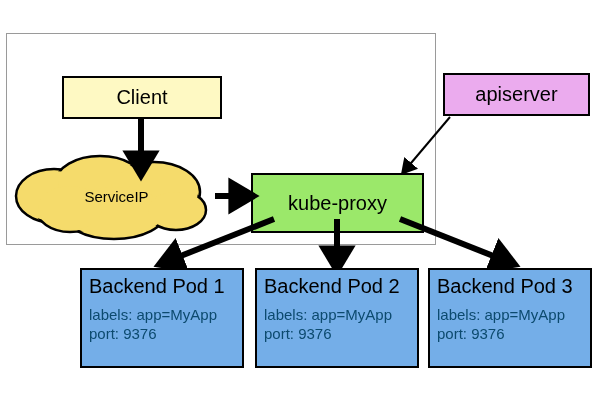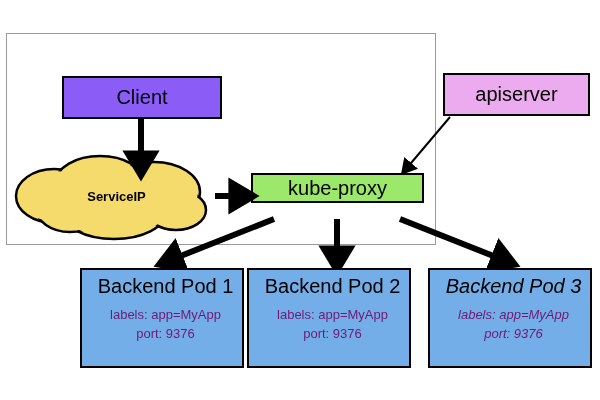--- a/index.html
+++ b/index.html
@@ -48,68 +48,67 @@
     justify-content: center;
     color: #000000;
     white-space: nowrap;
   }
 
   .client-box {
     left: 62px;
     top: 76px;
     width: 160px;
     height: 43px;
-    background: #8b5cf6;
+    background: #fef9c3;
     font-size: 20px;
   }
 
   .apiserver-box {
     left: 443px;
     top: 73px;
     width: 147px;
     height: 43px;
     background: #EBABEE;
     font-size: 20px;
   }
 
   .kubeproxy-box {
     left: 251px;
     top: 173px;
     width: 173px;
-    height: 30px;
+    height: 60px;
     background: #9BE86A;
     font-size: 20px;
   }
 
   
   .pod-box {
     position: absolute;
     top: 268px;
     width: 164px;
     height: 100px;
     box-sizing: border-box;
     border: 2px solid #000000;
     background: #74AEE8;
     display: flex;
     flex-direction: column;
     justify-content: flex-start;
     padding: 3px 0 0 7px;
     overflow: hidden;
-    align-items: center;
   }
   .pod-title {
     font-size: 20px;
     line-height: 26px;
     color: #000000;
     white-space: nowrap;
   }
   .pod-detail {
-    font-size: 13px;
+    font-size: 15px;
     line-height: 19px;
-    color: #701a75;
+    color: #0c4a6e;
     white-space: nowrap;
   }
   .pod-detail.first { margin-top: 6px; }
 
   
   .cloud-wrap {
     position: absolute;
     left: 14px;
     top: 152px;
     width: 205px;
@@ -118,26 +117,25 @@
   .cloud-text {
     position: absolute;
     left: 14px;
     top: 152px;
     width: 205px;
     height: 90px;
     display: flex;
     flex-direction: row;
     align-items: center;
     justify-content: center;
-    font-size: 13px;
+    font-size: 15px;
     line-height: 24px;
     color: #000000;
     white-space: nowrap;
     pointer-events: none;
-    font-weight: bold;
   }
 
   
   .arrow-layer {
     position: absolute;
     left: 0;
     top: 0;
     width: 600px;
     height: 400px;
     pointer-events: none;
@@ -219,26 +217,26 @@
 
     <line x1="400" y1="219" x2="506" y2="261" stroke="#000000" stroke-width="6" marker-end="url(#ah-thick)"></line>
   </svg>
 
   <div class="pod-box" style="left:80px;">
     <span class="pod-title">Backend Pod 1</span>
     <span class="pod-detail first">labels: app=MyApp</span>
     <span class="pod-detail">port: 9376</span>
   </div>
 
-  <div class="pod-box" style="left:247px;">
+  <div class="pod-box" style="left:255px;">
     <span class="pod-title">Backend Pod 2</span>
     <span class="pod-detail first">labels: app=MyApp</span>
     <span class="pod-detail">port: 9376</span>
   </div>
 
-  <div class="pod-box" style="left:428px;font-style:italic;">
+  <div class="pod-box" style="left:428px;">
     <span class="pod-title">Backend Pod 3</span>
     <span class="pod-detail first">labels: app=MyApp</span>
     <span class="pod-detail">port: 9376</span>
   </div>
 
 
 </div>
 
 </body></html>

